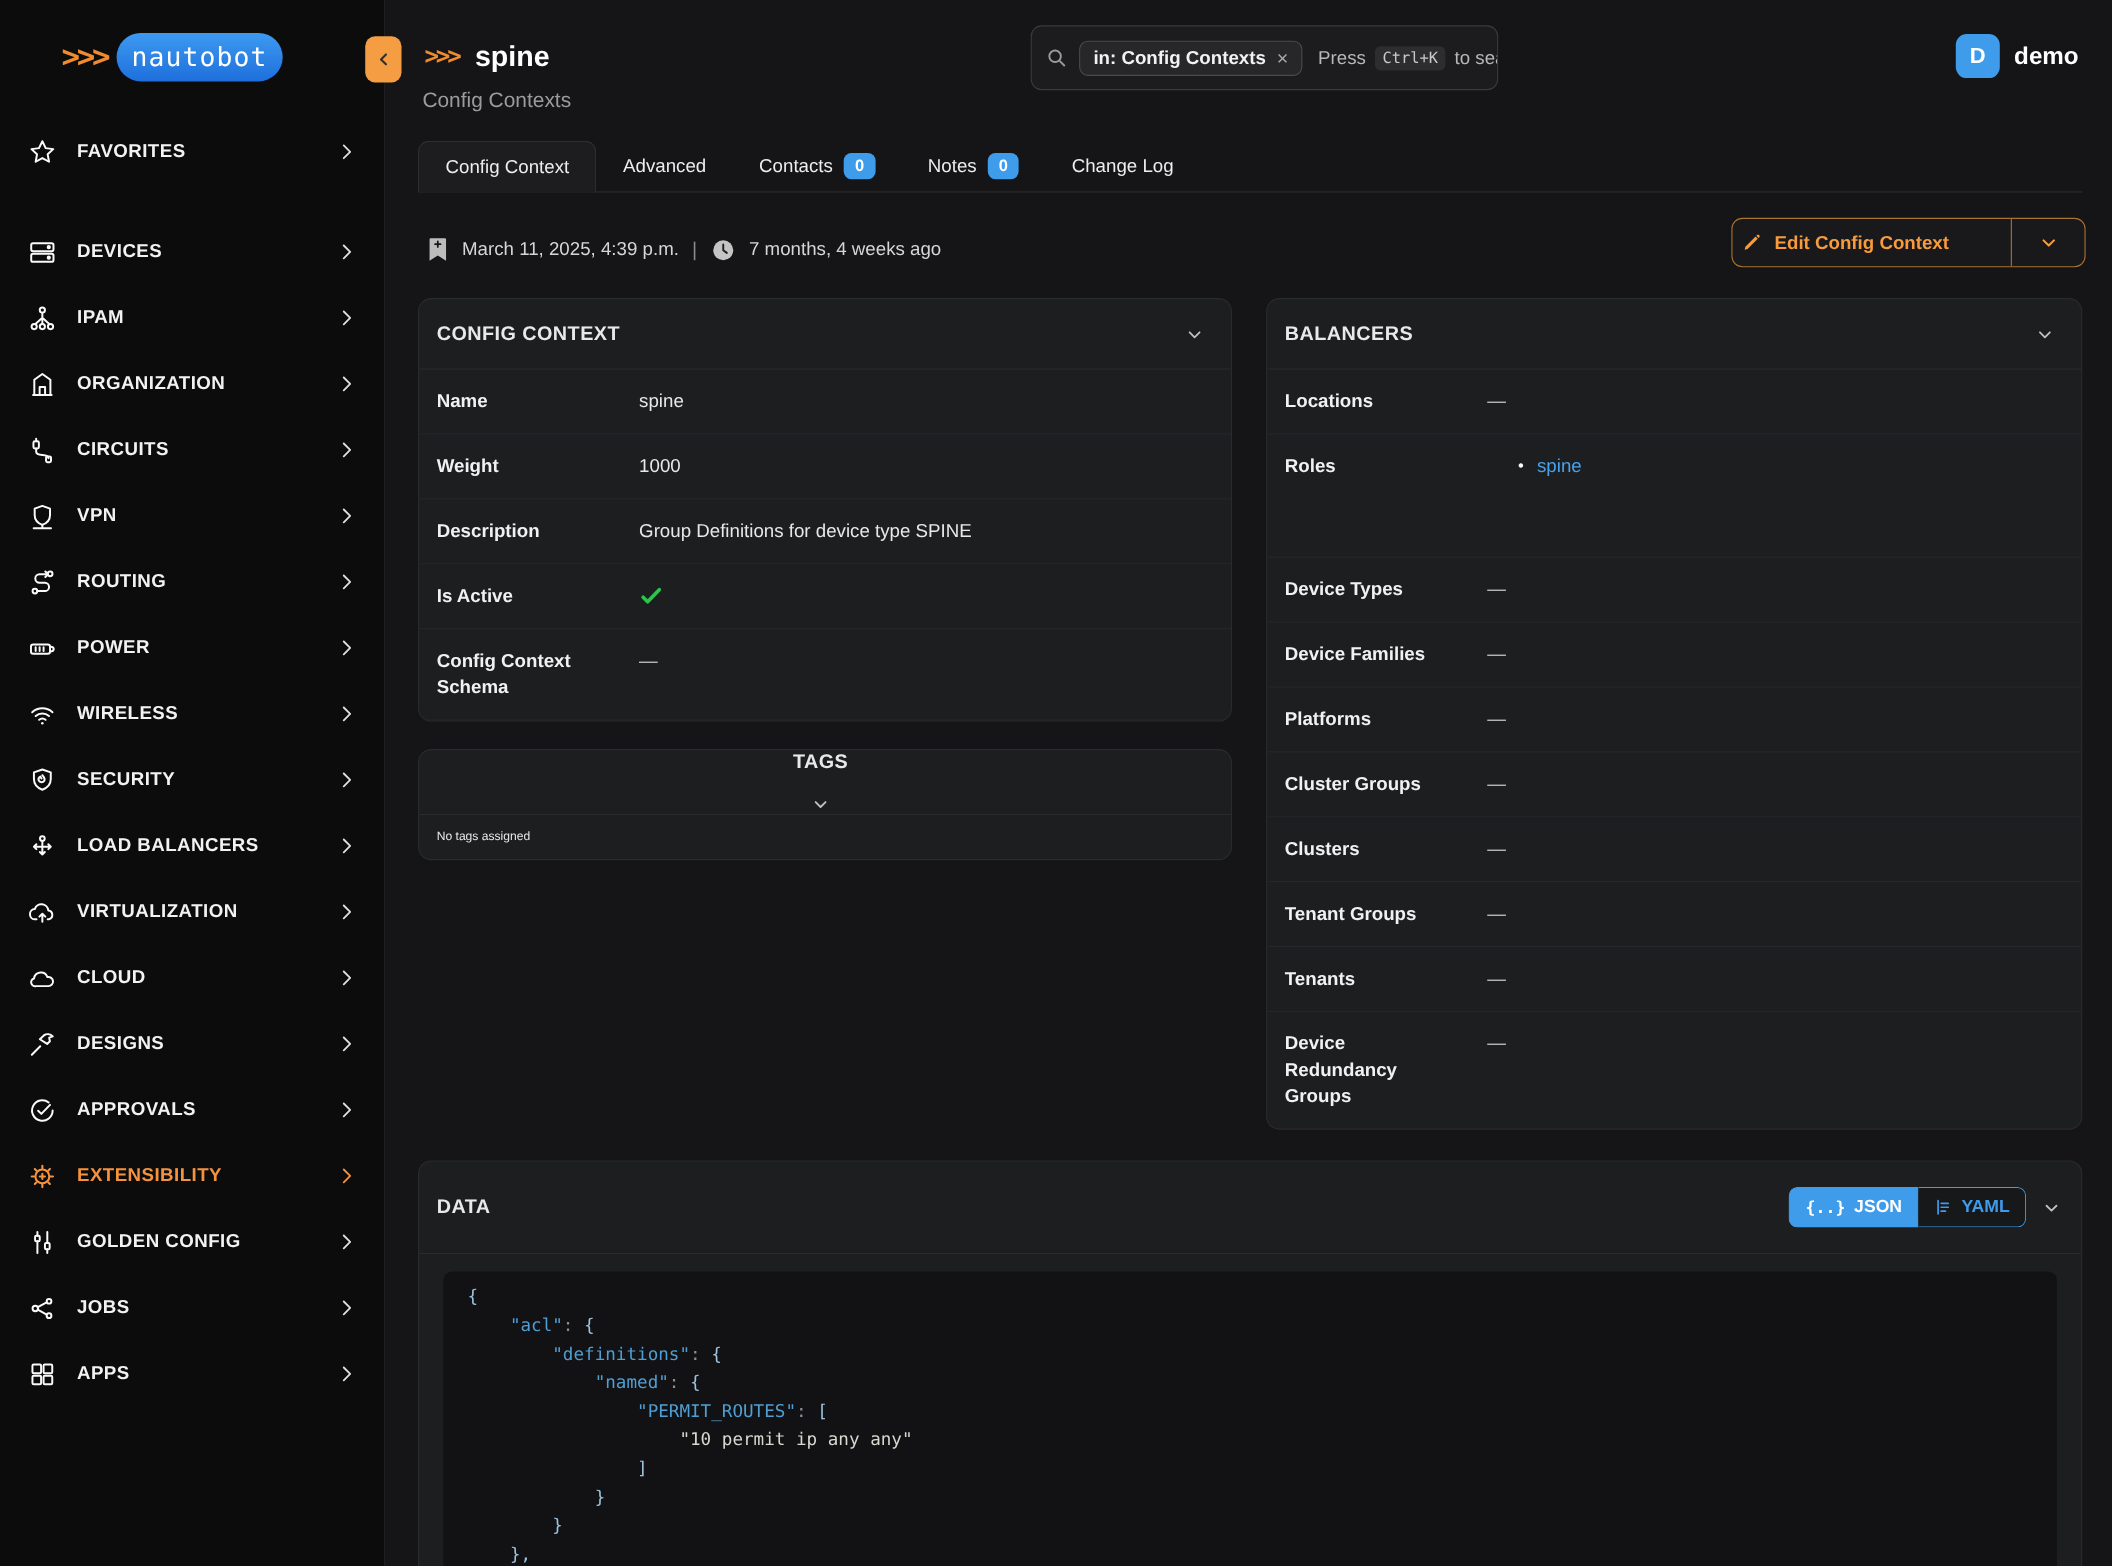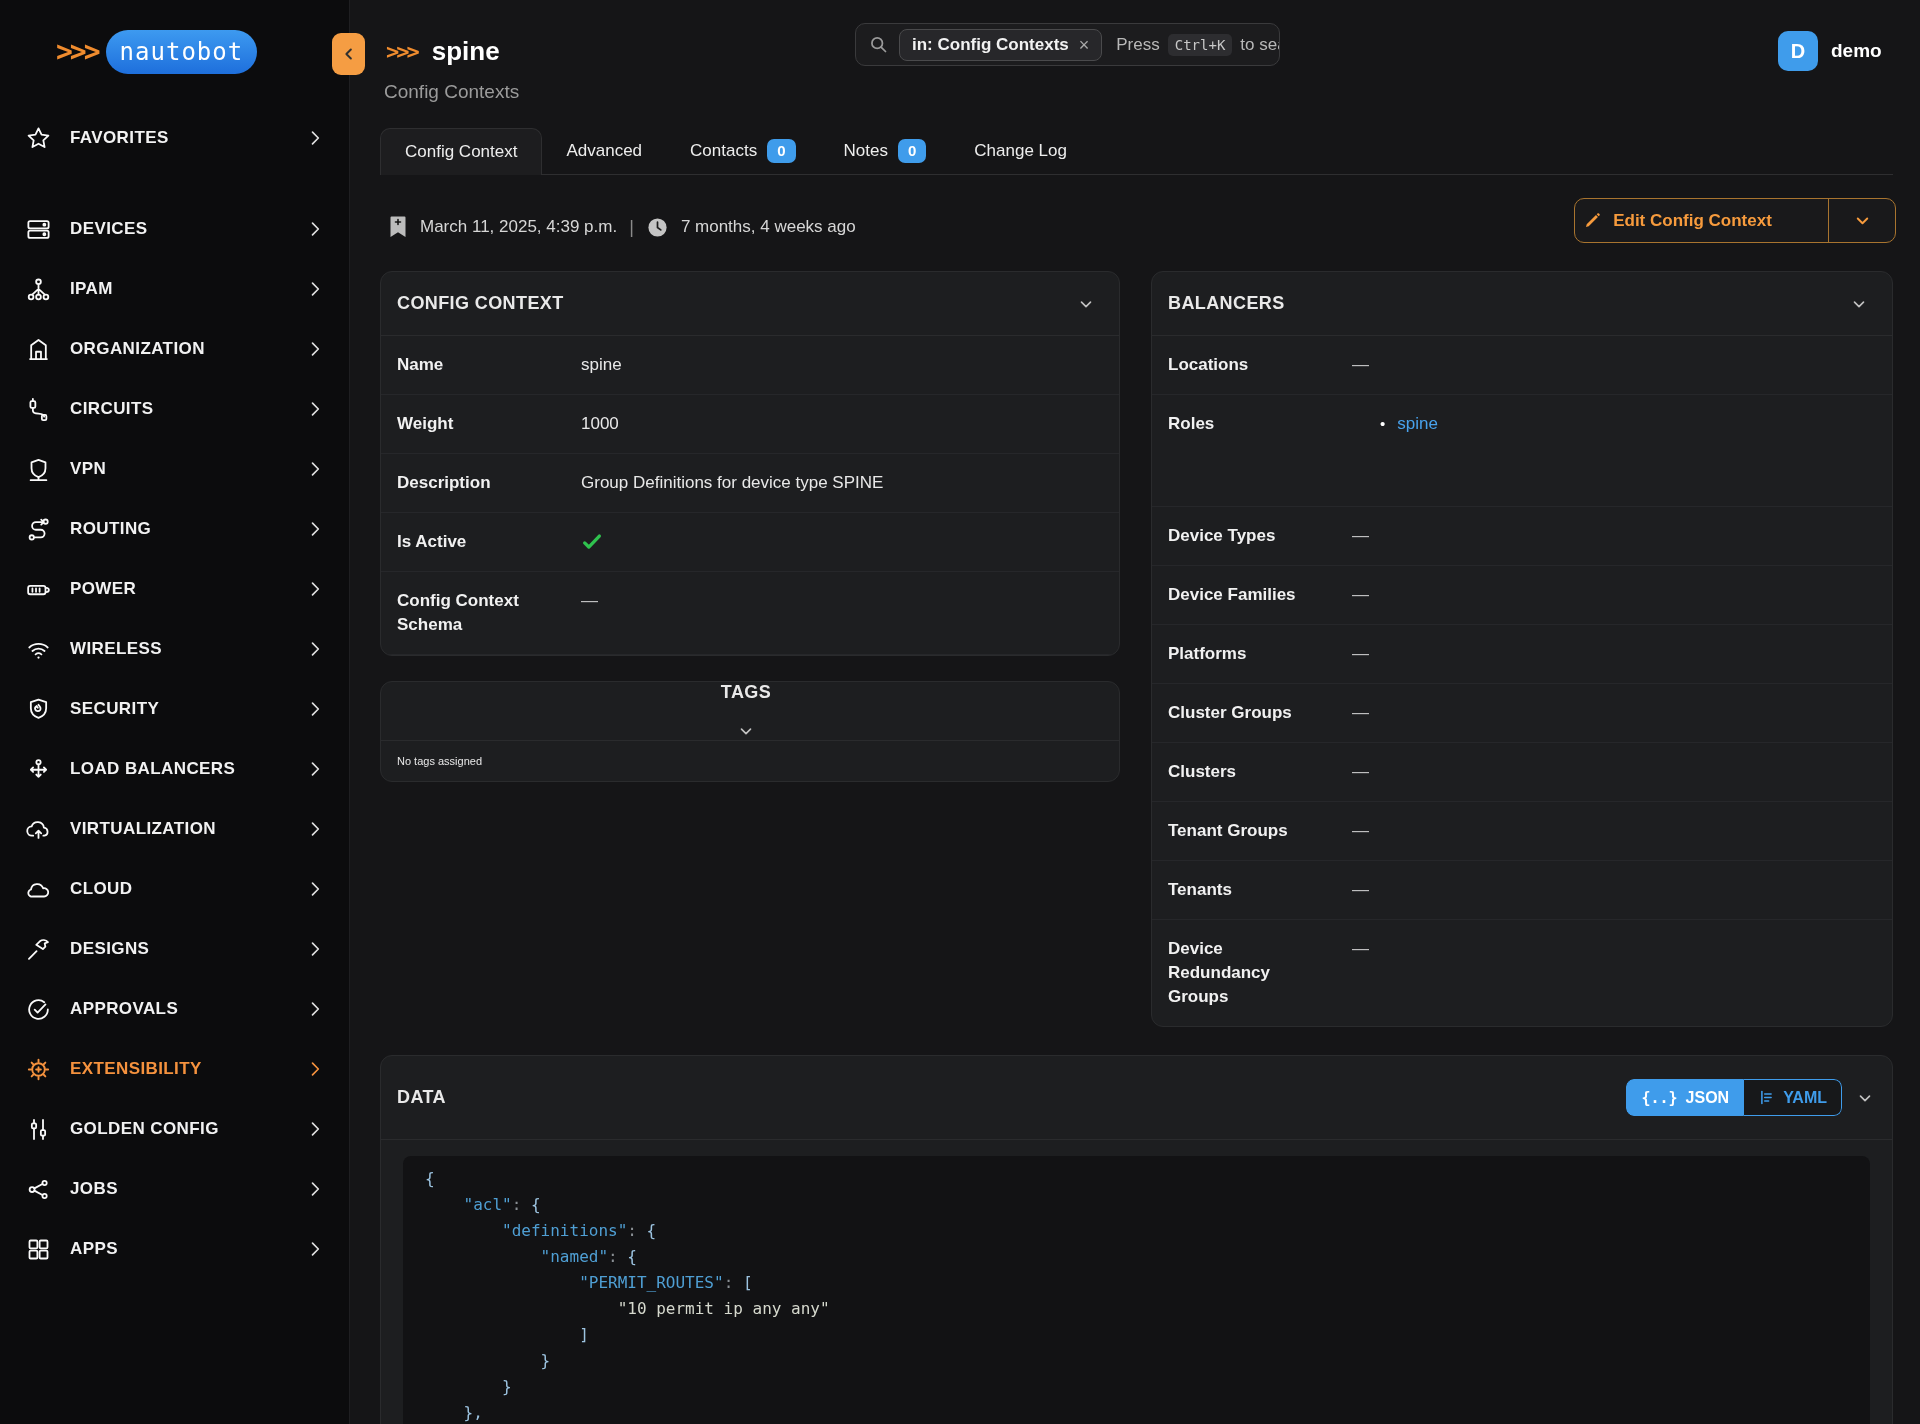--- a/index.html
+++ b/index.html
@@ -24,32 +24,32 @@
   .nav-chev{margin-left:auto;color:#e0e0e0;}
   .nav-item.active,.nav-item.active .ic,.nav-item.active .nav-chev{color:#f5923e;}
 
   
   .collapse-btn{position:absolute;left:332px;top:33px;width:33px;height:42px;background:#f59d43;border-radius:9px;display:flex;align-items:center;justify-content:center;z-index:6;cursor:pointer;}
   .crumbs{position:absolute;left:386px;top:36px;display:flex;align-items:center;gap:15px;}
   .crumb-chev{font-family:"DejaVu Sans Mono",monospace;font-weight:700;font-size:22px;color:#f08c2e;letter-spacing:-3px;}
   .page-title{font-size:26px;font-weight:700;color:#ffffff;}
   .subtitle{position:absolute;left:384px;top:81px;font-size:19px;color:#9b9b9b;}
 
-  .search{position:absolute;left:855px;top:23px;width:425px;height:43px;background:#1c1c1e;border:1px solid #3a3a3c;border-radius:10px;display:flex;align-items:center;padding:0 12px;overflow:hidden;box-sizing:border-box;cursor:text;}
+  .search{position:absolute;left:937px;top:23px;width:425px;height:59px;background:#1c1c1e;border:1px solid #3a3a3c;border-radius:10px;display:flex;align-items:center;padding:0 12px;overflow:hidden;box-sizing:border-box;cursor:text;}
   .search-ic{color:#9a9a9a;flex:0 0 auto;}
   .chip{display:flex;align-items:center;gap:10px;border:1px solid #4a4a4c;background:#27272a;border-radius:8px;padding:5px 12px;margin-left:10px;white-space:nowrap;}
   .chip-label{font-size:17px;font-weight:600;color:#f2f2f2;}
   .chip-x{font-size:18px;color:#aaaaaa;cursor:pointer;line-height:1;}
   .press{margin-left:14px;font-size:17px;color:#b8b8b8;white-space:nowrap;}
   .kbd{font-family:"DejaVu Sans Mono",monospace;font-size:14px;color:#c8c8c8;background:#2d2d30;border-radius:5px;padding:3px 7px;margin:0 8px;white-space:nowrap;}
   .press-tail{font-size:17px;color:#b8b8b8;white-space:nowrap;}
 
   .user{position:absolute;left:1778px;top:31px;display:flex;align-items:center;gap:13px;cursor:pointer;}
   .avatar{width:40px;height:40px;background:#3f9ceb;border-radius:10px;display:flex;align-items:center;justify-content:center;color:#fff;font-size:20px;font-weight:700;}
-  .user-name{font-size:19px;font-weight:700;color:#ffffff;}
+  .user-name{font-size:22px;font-weight:700;color:#ffffff;}
 
   
   .tabbar{position:absolute;left:380px;top:128px;width:1513px;height:46px;display:flex;align-items:stretch;border-bottom:1px solid #2e2e30;box-sizing:content-box;}
   .tab{padding:0 24px;display:flex;align-items:center;gap:10px;font-size:17px;color:#ededed;cursor:pointer;}
   .tab.active{background:#1d1d1f;border:1px solid #2e2e30;border-bottom:none;border-radius:10px 10px 0 0;height:47px;margin-bottom:-1px;box-sizing:border-box;}
   .badge{background:#3f9ceb;color:#fff;font-size:15px;font-weight:700;border-radius:7px;padding:3px 10px;line-height:1.2;}
 
   
   .meta{position:absolute;left:388px;top:214px;height:26px;display:flex;align-items:center;gap:12px;font-size:17px;color:#d6d6d6;}
   .meta-sep{color:#8a8a8a;font-size:18px;}

